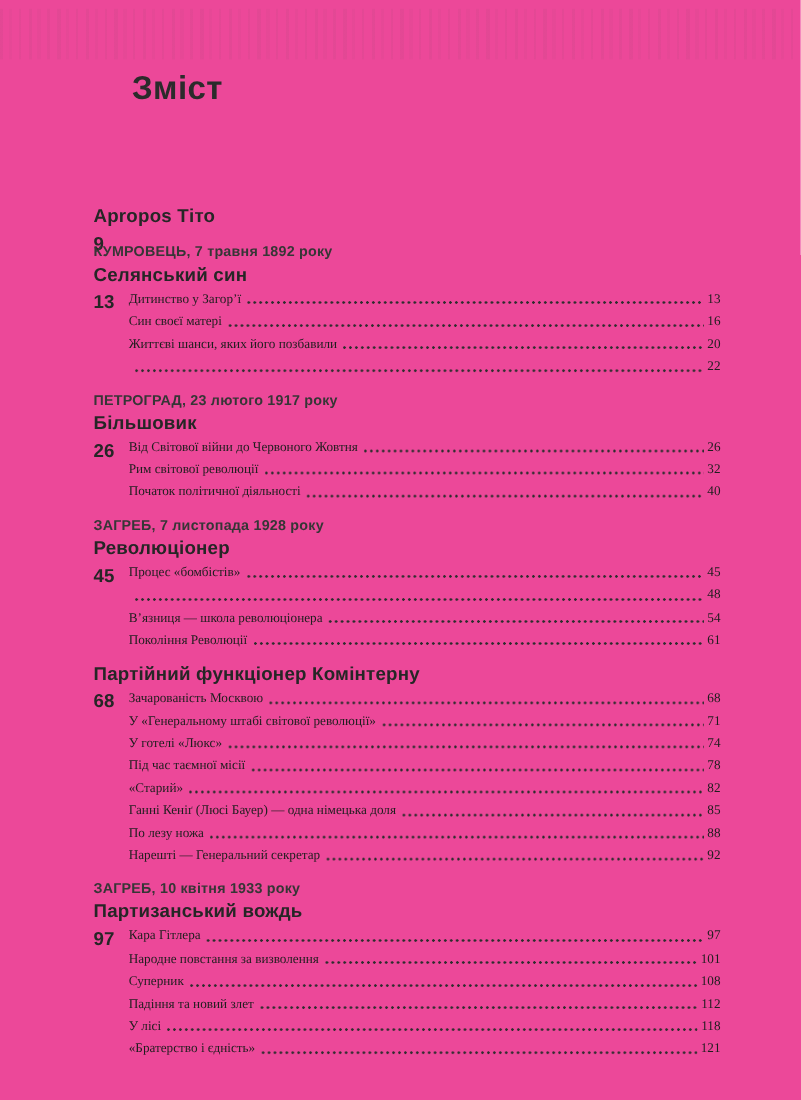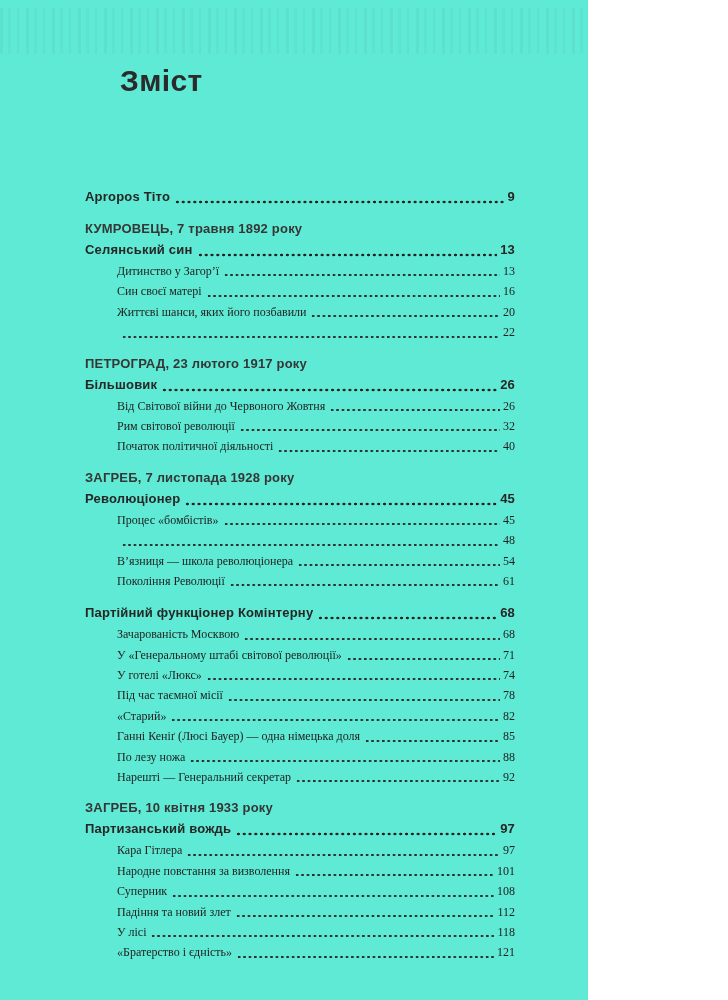--- a/index.html
+++ b/index.html
@@ -1,20 +1,20 @@
 <!DOCTYPE html>
 <html><head>
 <meta charset="utf-8">
 <style>
   html, body { margin: 0; padding: 0; background: #ffffff; }
   .page {
     position: relative;
-    width: 588px;
+    width: 728px;
     height: 1000px;
-    background: #5eead4;
+    background: #ec4899;
     overflow: hidden;
     font-family: "Liberation Sans", sans-serif;
     color: #242424;
   }
   .scan-band {
     position: absolute;
     top: 8px; left: 0;
     width: 100%; height: 46px;
     background: repeating-linear-gradient(90deg,
       rgba(70,70,70,0.055) 0 3px,
@@ -35,24 +35,25 @@
   }
   .content {
     position: absolute;
     top: 186px; left: 85px; right: 73px;
   }
   .section { margin-top: 11px; }
   .row { display: flex; align-items: baseline; }
   .row .label { white-space: nowrap; }
   .row.chapter {
     font-weight: 700;
-    font-size: 13px;
+    font-size: 17px;
     color: #262626;
     height: 22px; line-height: 22px;
     letter-spacing: 0.2px;
+    flex-direction: column;
   }
   .row.date {
     font-size: 13px;
     font-weight: 700;
     color: #363636;
     height: 20px; line-height: 20px;
     letter-spacing: 0.2px;
   }
   .row.sub {
     font-family: "Liberation Serif", serif;

